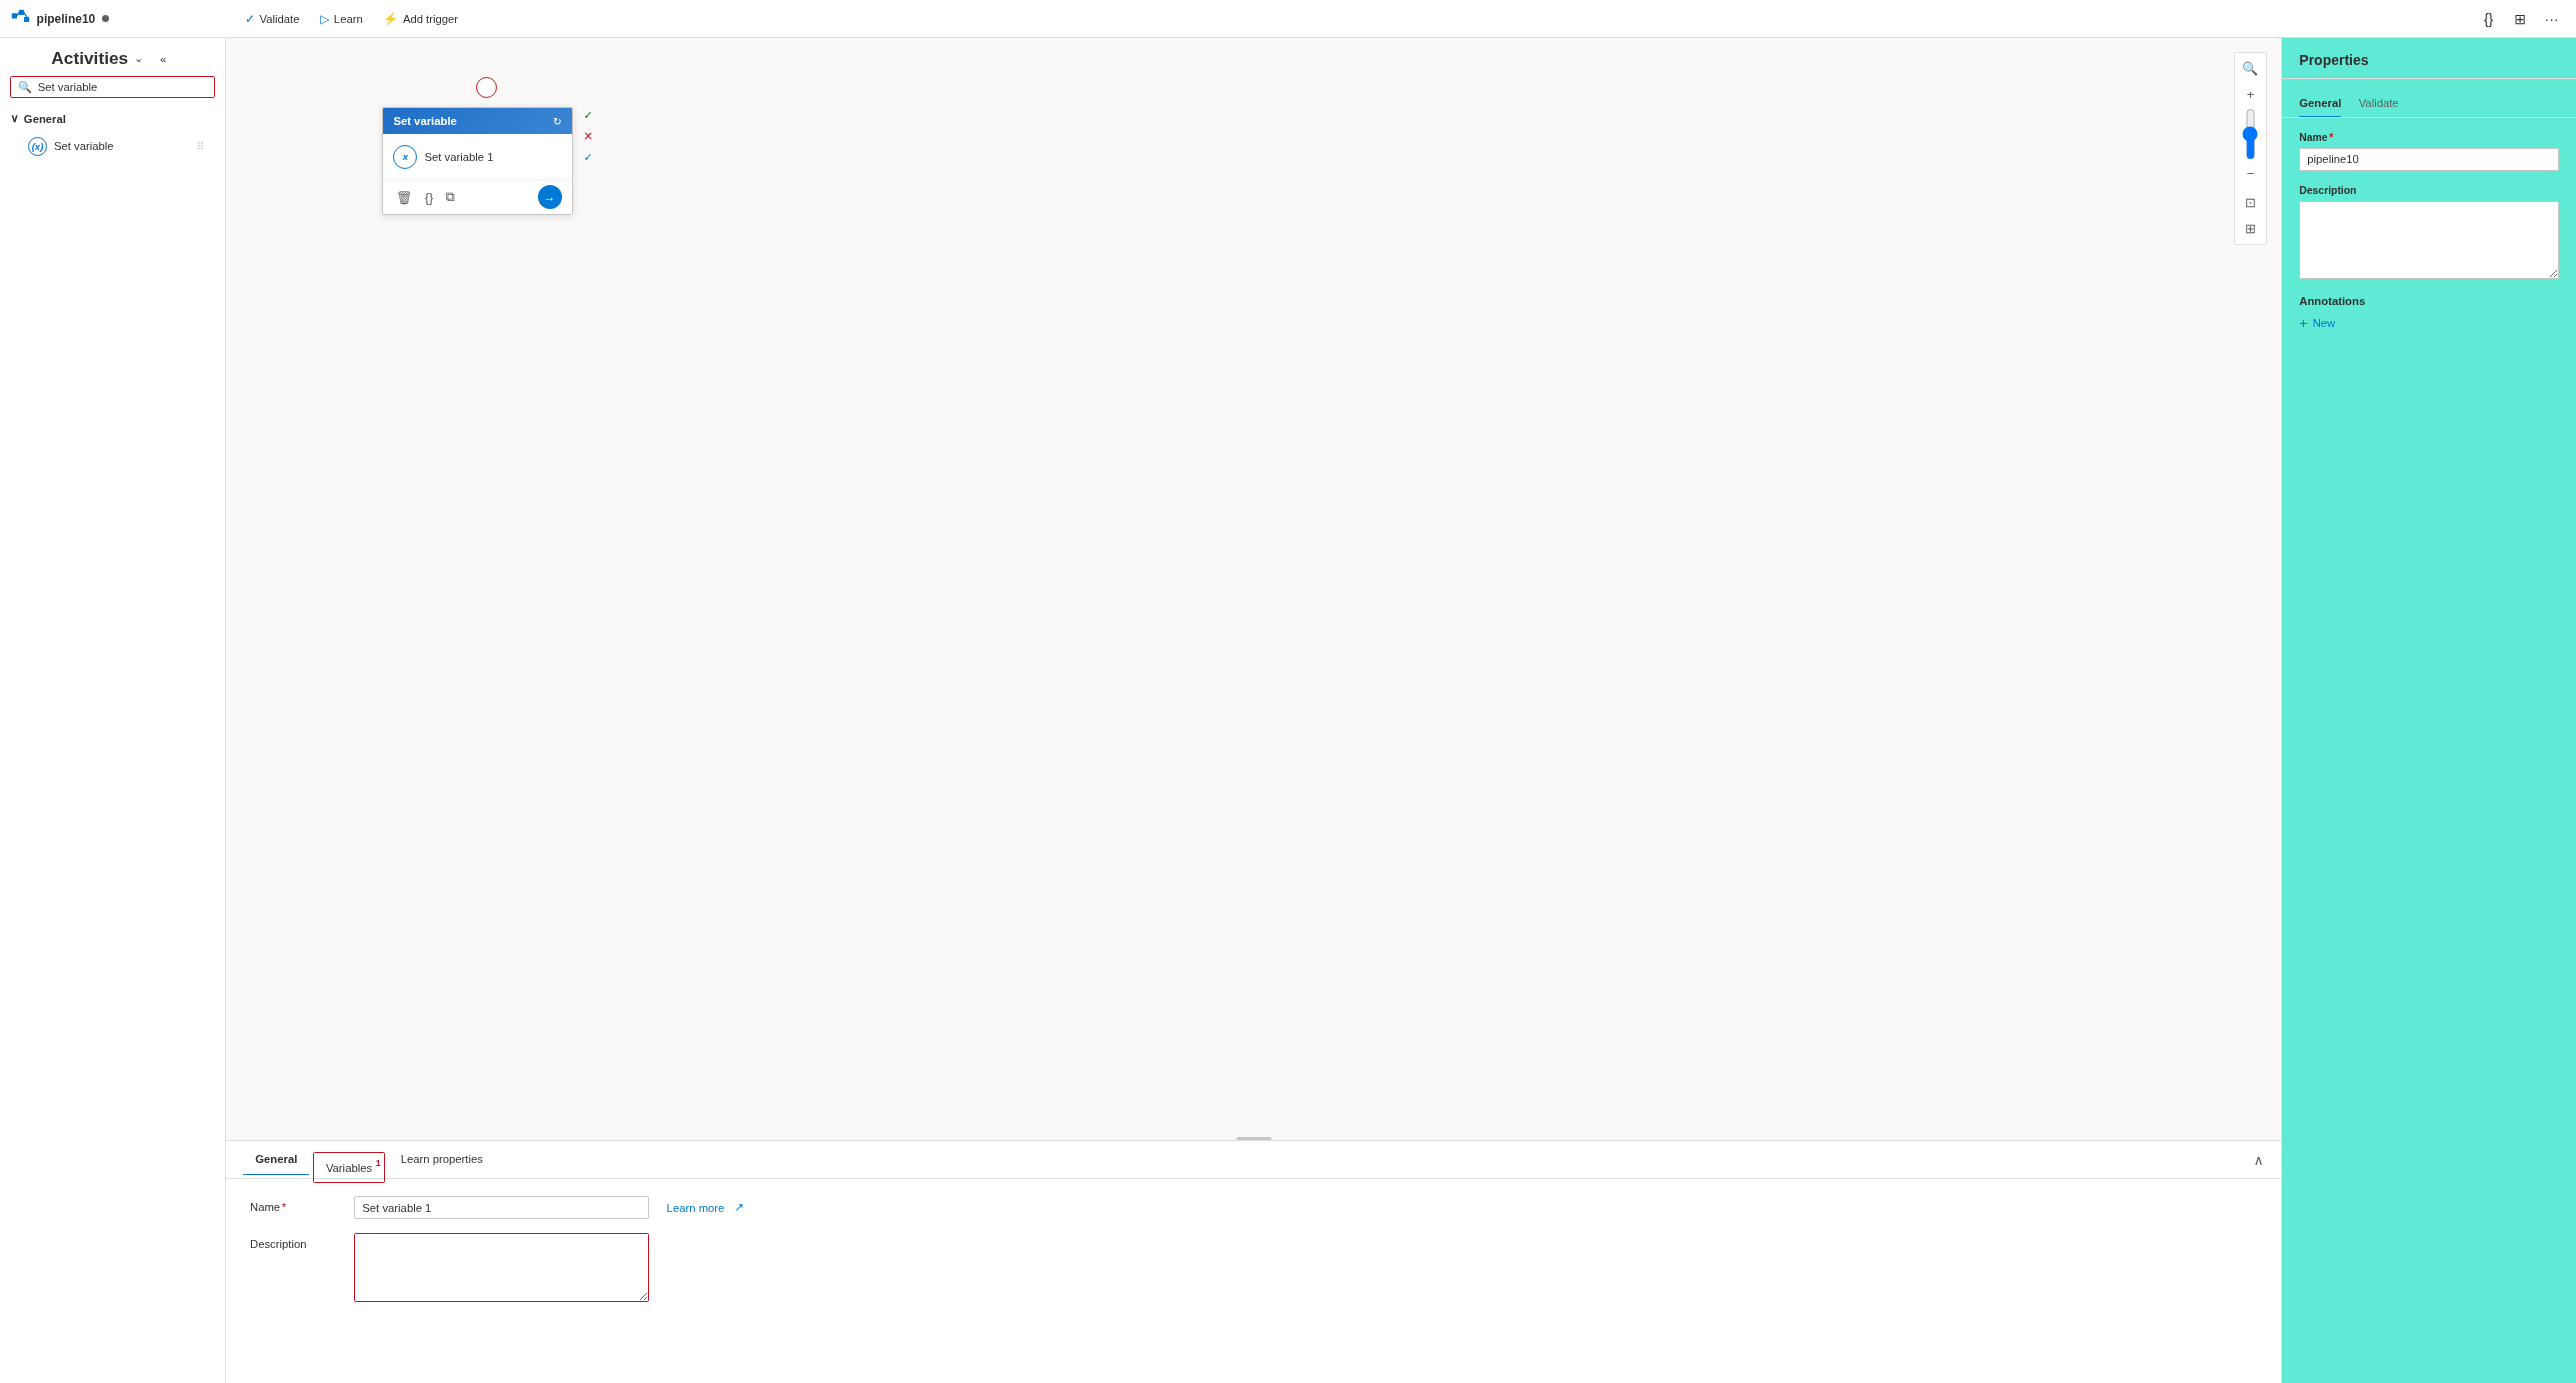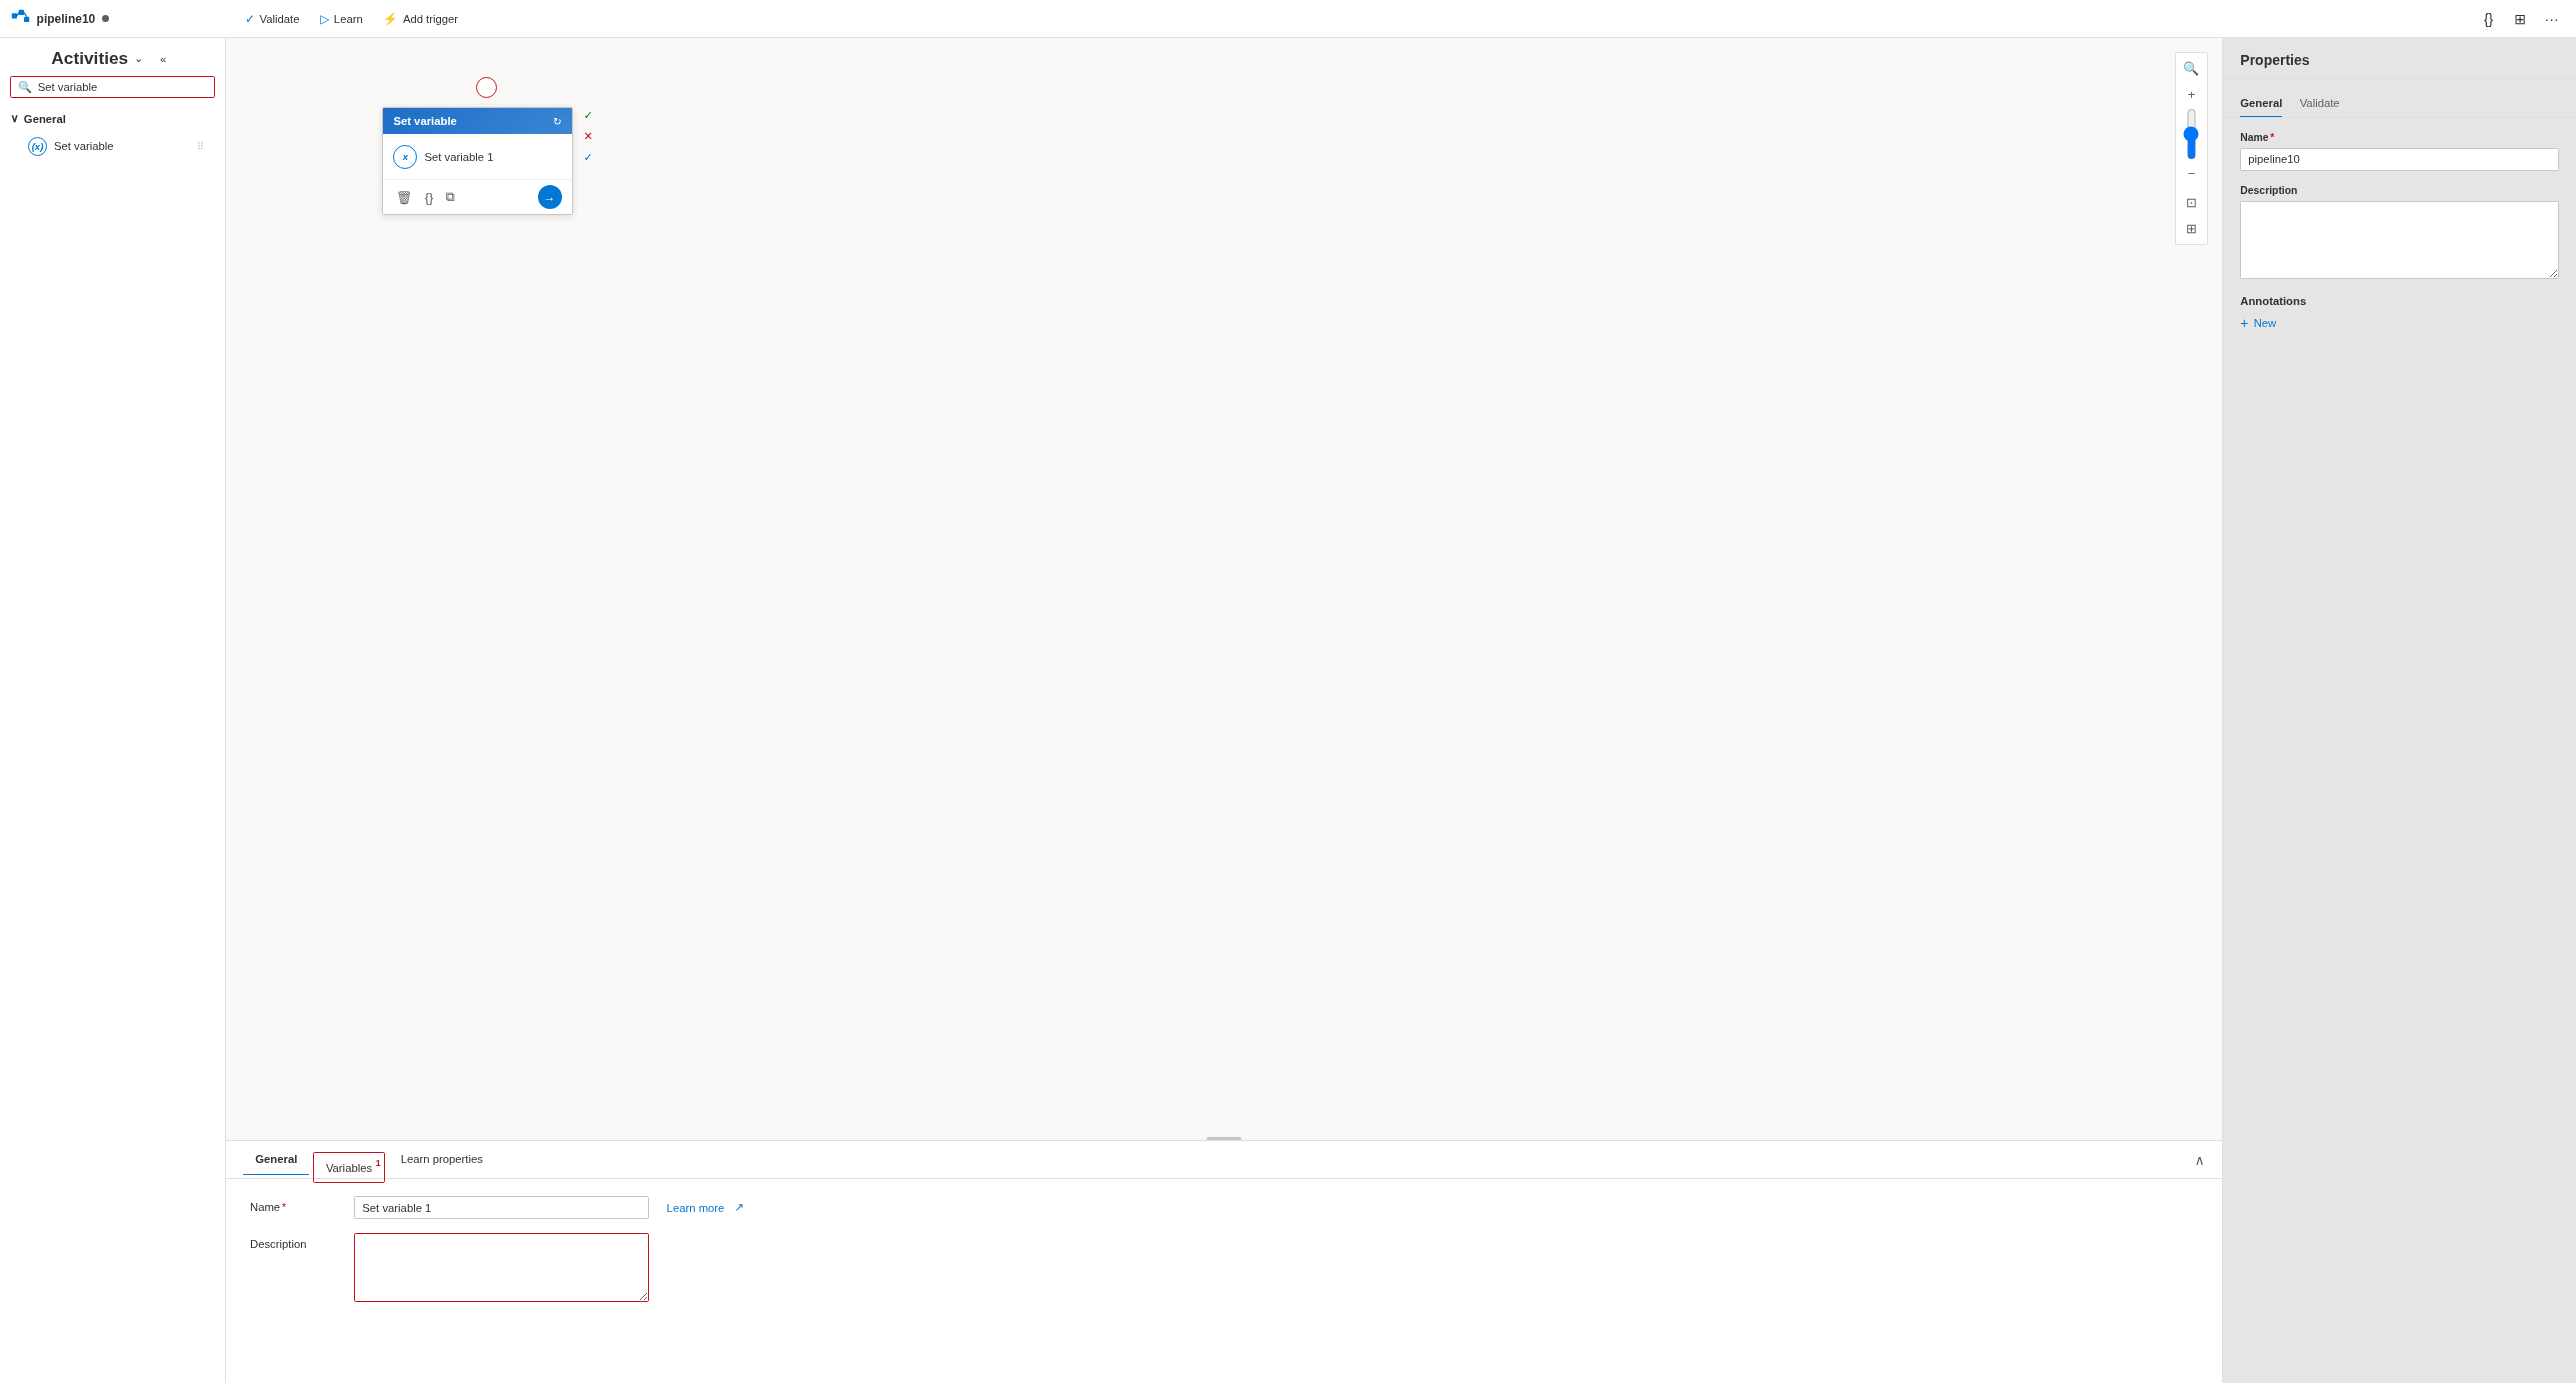--- a/index.html
+++ b/index.html
@@ -408,23 +408,23 @@
       border: 1.3px solid #c50f1f;
       border-radius: 1.7px;
       font-size: 11.3px;
       outline: none;
       resize: vertical;
       color: #323130;
     }
 
     
     .right-panel {
-      width: 354px;
+      width: 295px;
       border-left: 0.9px solid #e1dfdd;
-      background: #e5e5e5;
+      background: #5eead4;
       overflow-y: auto;
       flex-shrink: 0;
     }
     .properties-header {
       padding: 14px 17.3px 10.4px;
       border-bottom: 0.9px solid #e1dfdd;
     }
     .properties-title {
       font-size: 14px;
       font-weight: 600;

